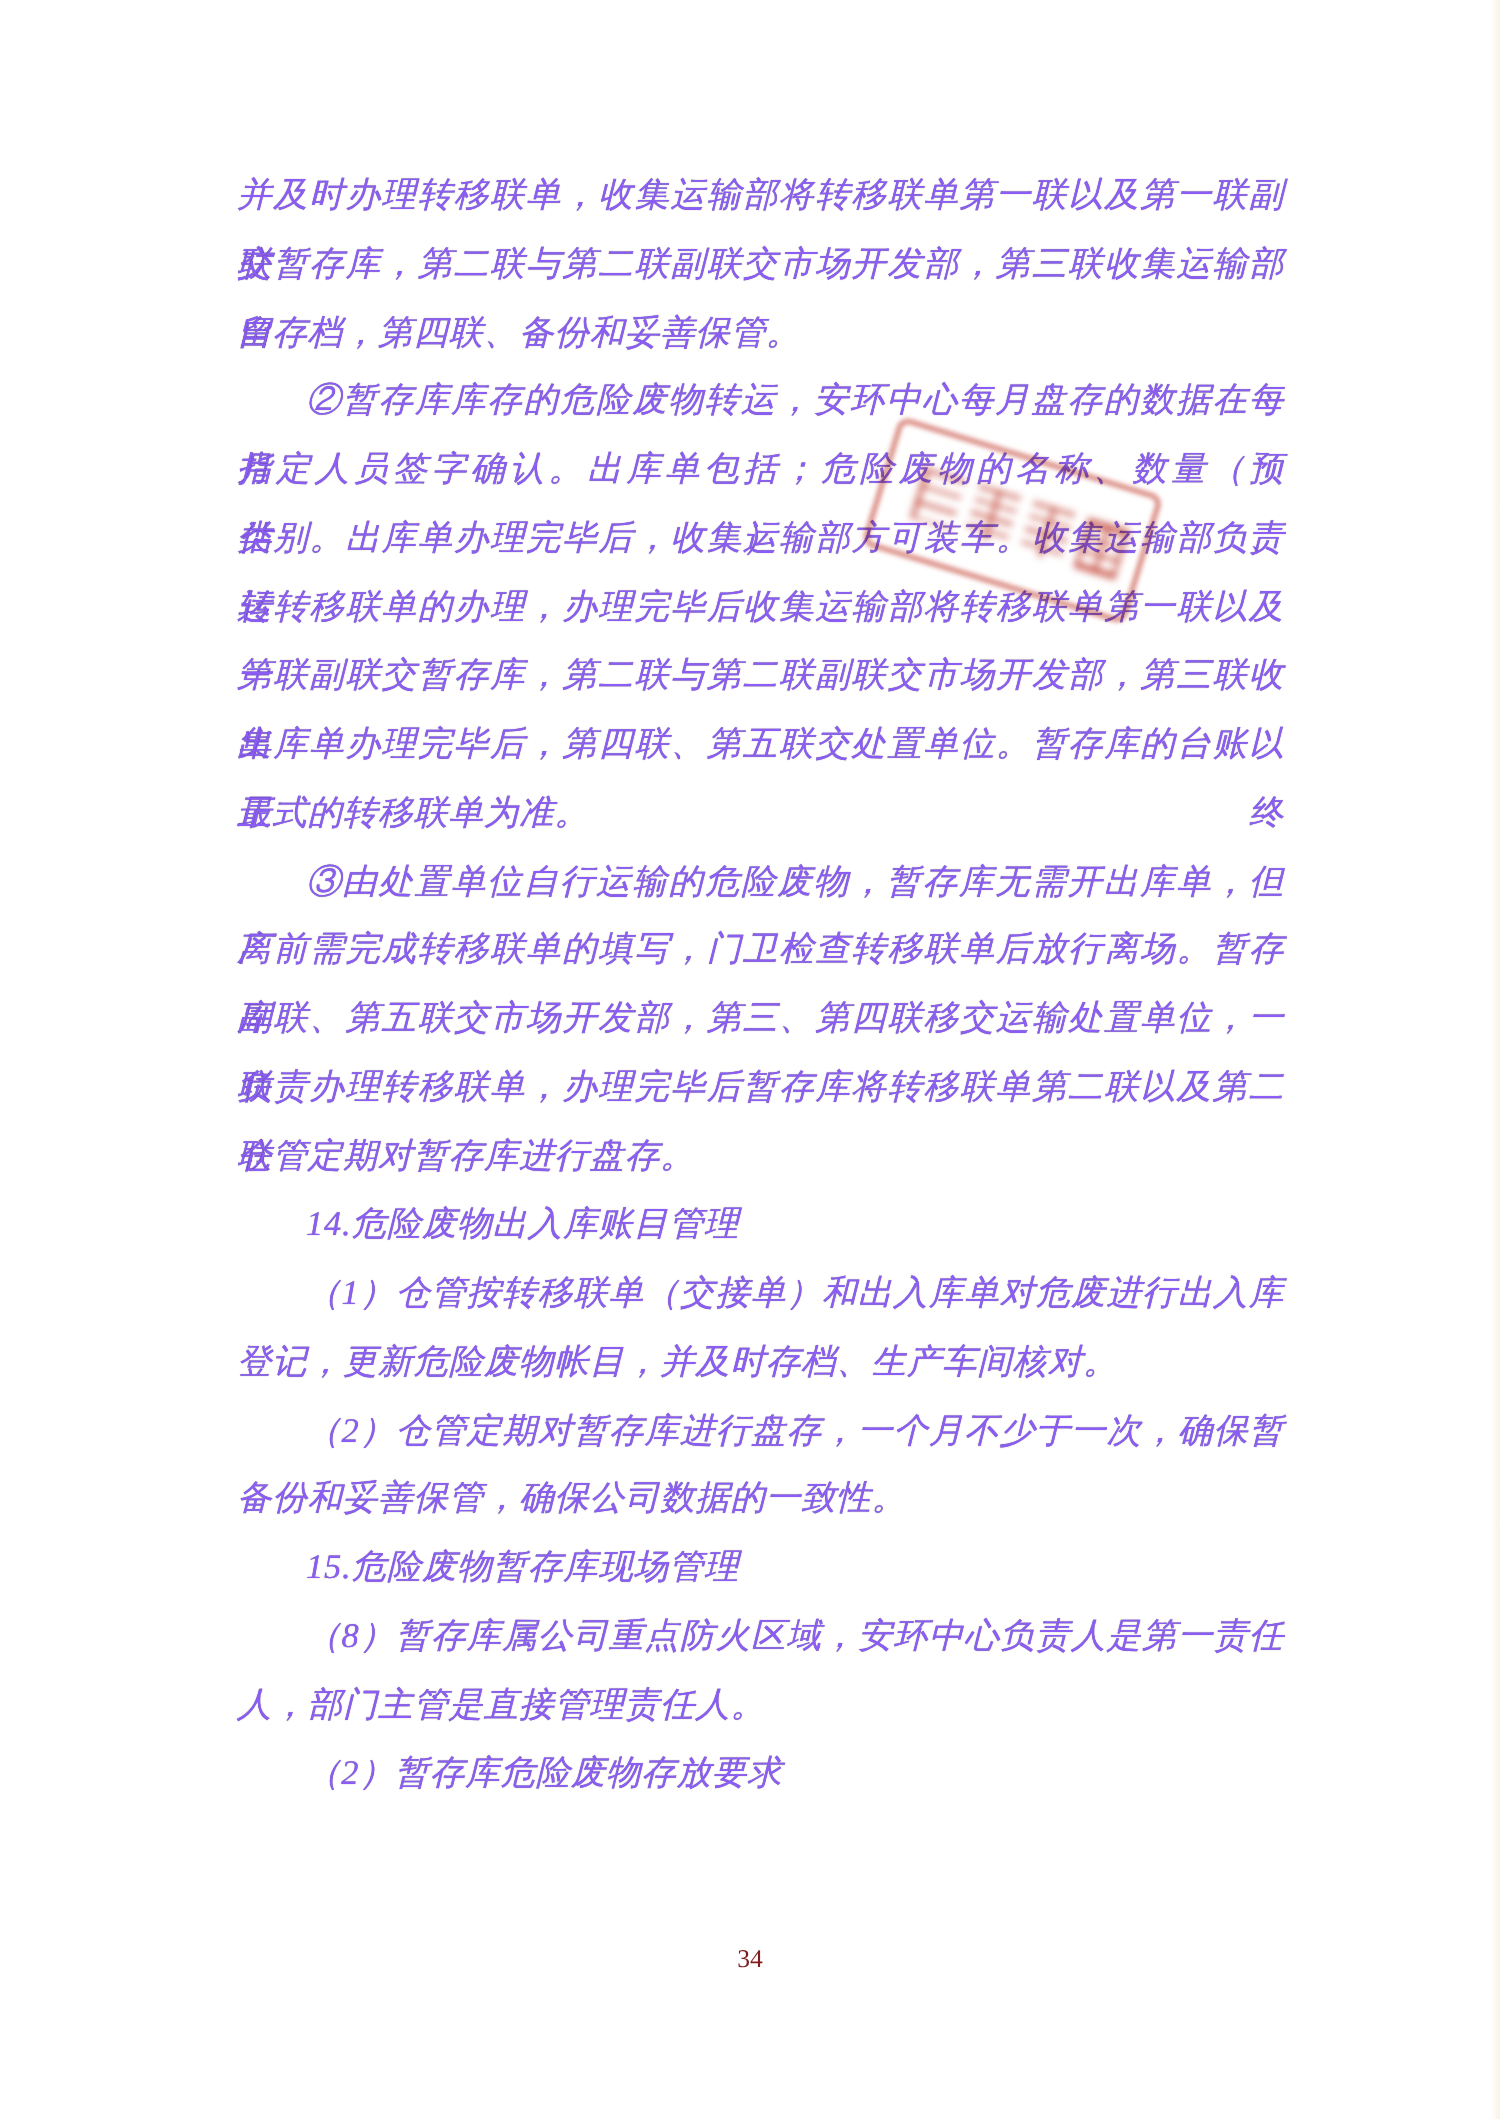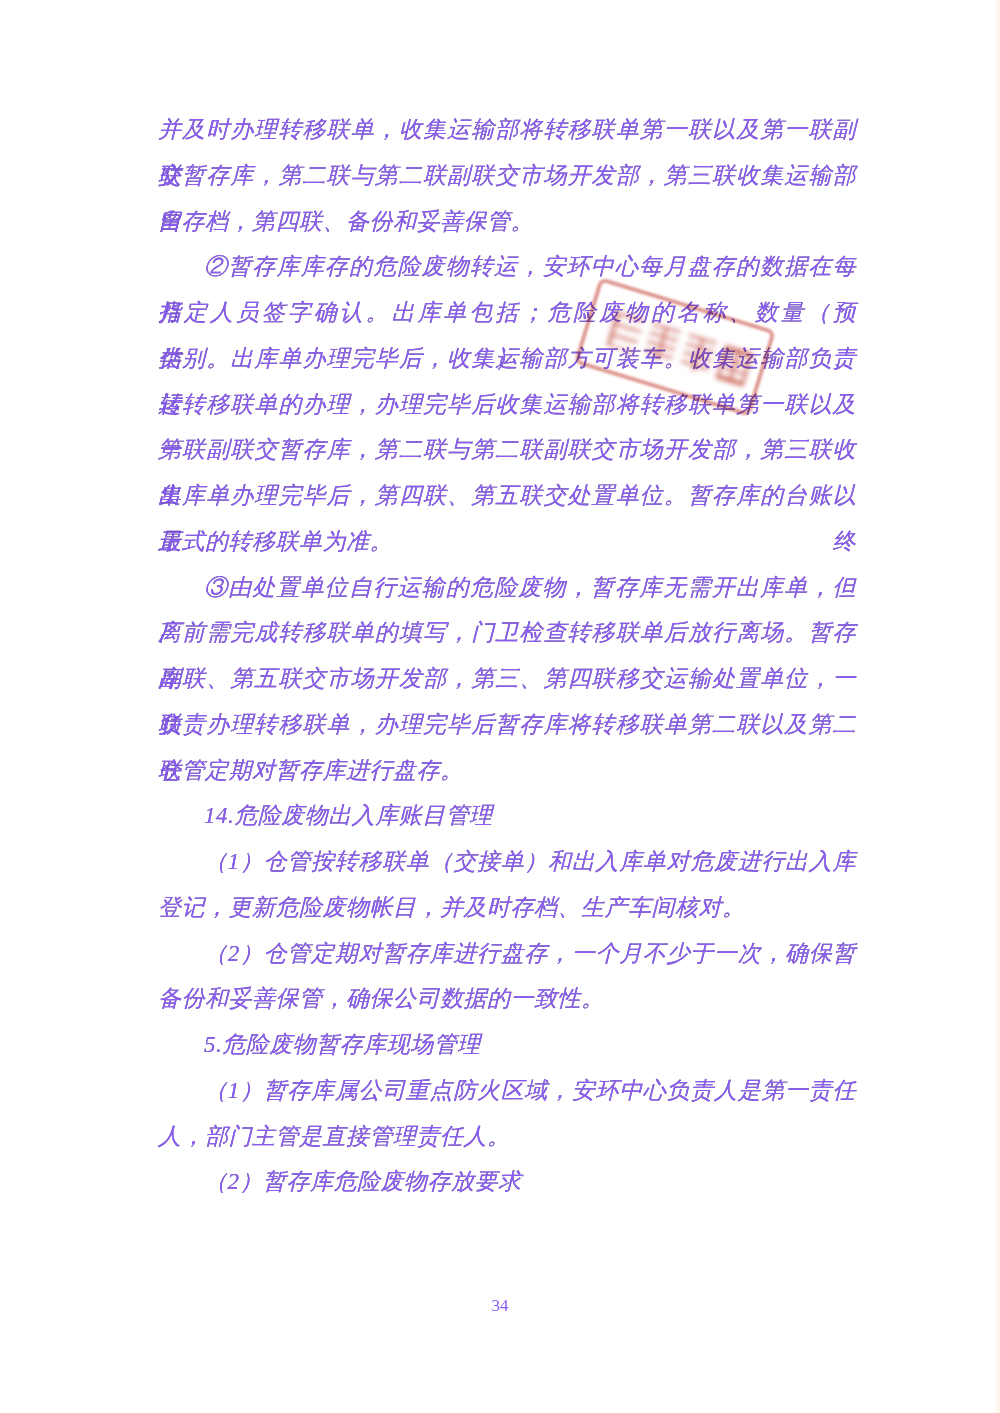--- a/index.html
+++ b/index.html
@@ -103,21 +103,21 @@
   }
   
   #page-number {
     position: absolute;
     left: 0;
     top: 1294px;
     width: 100%;
     text-align: center;
     font-size: 17px;
     line-height: 24px;
-    color: #8b5cf6;
+    color: #7f1d1d;
   }
 </style>
 </head>
 <body>
 
 <div id="page">
 
   <div id="text-block">
     <p class="line fill">并及时办理转移联单，收集运输部将转移联单第一联以及第一联副联</p>
     <p class="line fill">交暂存库，第二联与第二联副联交市场开发部，第三联收集运输部自</p>
@@ -132,22 +132,22 @@
     <p class="line indent fill">③由处置单位自行运输的危险废物，暂存库无需开出库单，但离</p>
     <p class="line fill">厂前需完成转移联单的填写，门卫检查转移联单后放行离场。暂存库</p>
     <p class="line fill">副联、第五联交市场开发部，第三、第四联移交运输处置单位，一联</p>
     <p class="line fill">负责办理转移联单，办理完毕后暂存库将转移联单第二联以及第二联</p>
     <p class="line">仓管定期对暂存库进行盘存。</p>
     <p class="line indent">14.危险废物出入库账目管理</p>
     <p class="line indent fill">（1）仓管按转移联单（交接单）和出入库单对危废进行出入库</p>
     <p class="line">登记，更新危险废物帐目，并及时存档、生产车间核对。</p>
     <p class="line indent fill">（2）仓管定期对暂存库进行盘存，一个月不少于一次，确保暂</p>
     <p class="line">备份和妥善保管，确保公司数据的一致性。</p>
-    <p class="line indent">5.危险废物暂存库现场管理</p>
-    <p class="line indent fill">（1）暂存库属公司重点防火区域，安环中心负责人是第一责任</p>
+    <p class="line indent">15.危险废物暂存库现场管理</p>
+    <p class="line indent fill">（8）暂存库属公司重点防火区域，安环中心负责人是第一责任</p>
     <p class="line">人，部门主管是直接管理责任人。</p>
     <p class="line indent">（2）暂存库危险废物存放要求</p>
   </div>
 
   <div class="stamp">
     <div class="stamp-border"></div>
     <div class="stamp-glyphs">
       <span class="sg tall"></span>
       <span class="sg"></span>
       <span class="sg"></span>

